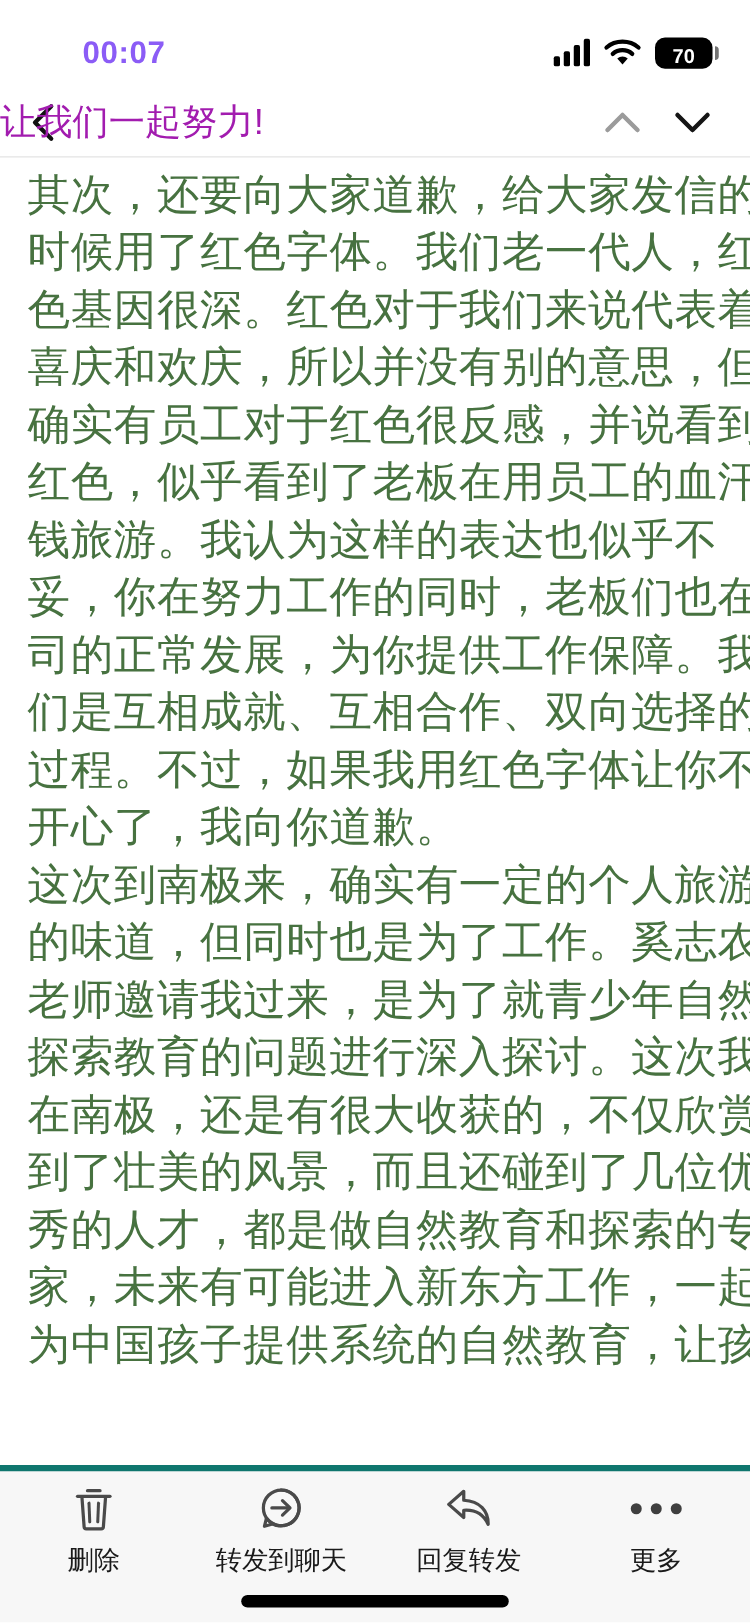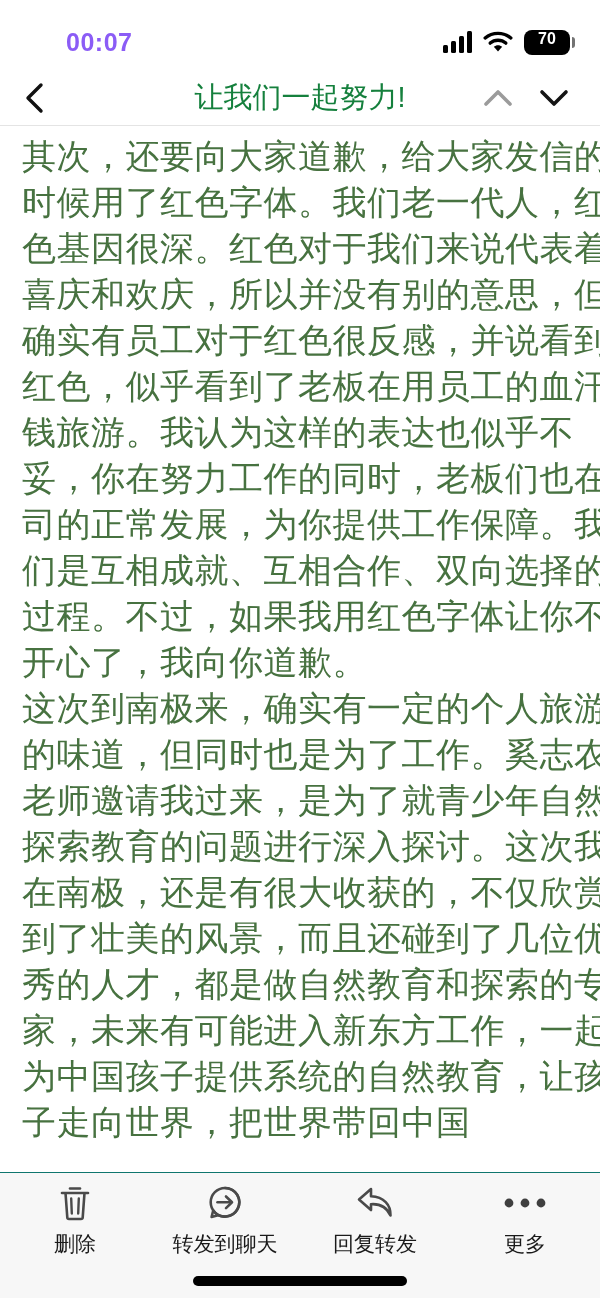--- a/index.html
+++ b/index.html
@@ -21,39 +21,39 @@
   .status-time { font-size: 25px; font-weight: 700; color: #8b5cf6; letter-spacing: 0.5px; }
   .status-icons { display: flex; align-items: center; gap: 11px; }
   .signal-bars { display: flex; align-items: flex-end; gap: 3px; height: 22px; }
   .signal-bars i { display: block; width: 5px; background: #000; border-radius: 1.5px; }
   .signal-bars i:nth-child(1){ height: 8px; }
   .signal-bars i:nth-child(2){ height: 12px; }
   .signal-bars i:nth-child(3){ height: 17px; }
   .signal-bars i:nth-child(4){ height: 22px; }
   .battery {
     position: relative; width: 46px; height: 25px; background: #000;
-    border-radius: 8px; display: flex; align-items: flex-start; justify-content: center;
+    border-radius: 8px; display: flex; align-items: flex-end; justify-content: center;
   }
   .battery .level { color: #fff; font-size: 16px; font-weight: 700; }
   .battery .nub {
     position: absolute; right: -5px; top: 7px; width: 3.5px; height: 11px;
     background: #000; border-radius: 0 3px 3px 0; opacity: .55;
   }
 
   
   .nav-bar {
     position: absolute; top: 70px; left: 0; right: 0; height: 56px;
     display: flex; align-items: center;
     border-bottom: 1px solid #e4e4e4;
     background: #fff;
   }
   .nav-back { position: absolute; left: 22px; top: 12px; width: 26px; height: 32px; cursor: pointer; }
   .nav-title {
-    position: absolute; left: 0; right: 0; text-align: center;
-    font-size: 29px; font-weight: 500; color: #15803d;
+    position: absolute; left: 0; right: 0; 
+    font-size: 29px; font-weight: 500; color: #a21caf;
   }
   .nav-arrows { position: absolute; right: 30px; top: 0; height: 56px; display: flex; align-items: center; gap: 24px; }
   .nav-arrow { width: 32px; height: 24px; }
 
   
   .content {
     position: absolute; top: 127px; left: 0; right: 0; bottom: 0;
     background: #fff; padding: 6px 14px 0 22px;
   }
   .content .line {
@@ -63,21 +63,21 @@
     height: 46px;
     letter-spacing: 0.5px;
     white-space: nowrap;
     font-weight: 500;
   }
 
   
   .toolbar {
     position: absolute; left: 0; right: 0; top: 1172px; height: 126px;
     background: #f7f7f7;
-    border-top: 1px solid #0f766e;
+    border-top: 5px solid #0f766e;
     display: flex; justify-content: space-around; align-items: flex-start;
     padding-top: 12px;
   }
   .tool-item {
     width: 150px; display: flex; flex-direction: column; align-items: center;
     gap: 9px; cursor: pointer;
   }
   .tool-item .ticon { height: 36px; display: flex; align-items: center; justify-content: center; }
   .tool-item .tlabel { font-size: 21px; color: #1a1a1a; }
 
@@ -154,21 +154,20 @@
         <div class="line">开心了，我向你道歉。</div>
         <div class="line">这次到南极来，确实有一定的个人旅游</div>
         <div class="line">的味道，但同时也是为了工作。奚志农</div>
         <div class="line">老师邀请我过来，是为了就青少年自然</div>
         <div class="line">探索教育的问题进行深入探讨。这次我</div>
         <div class="line">在南极，还是有很大收获的，不仅欣赏</div>
         <div class="line">到了壮美的风景，而且还碰到了几位优</div>
         <div class="line">秀的人才，都是做自然教育和探索的专</div>
         <div class="line">家，未来有可能进入新东方工作，一起</div>
         <div class="line">为中国孩子提供系统的自然教育，让孩</div>
-        <div class="line">子走向世界，把世界带回中国</div>
       </div>
   </div>
 
   <div class="toolbar">
 
     <div class="tool-item">
       <span class="ticon">
         <svg width="32" height="36" viewBox="0 0 32 36">
           <line x1="3" y1="8" x2="29" y2="8" stroke="#4a4a4a" stroke-width="2.6" stroke-linecap="round"></line>
           <line x1="11" y1="3.5" x2="21" y2="3.5" stroke="#4a4a4a" stroke-width="2.6" stroke-linecap="round"></line>

